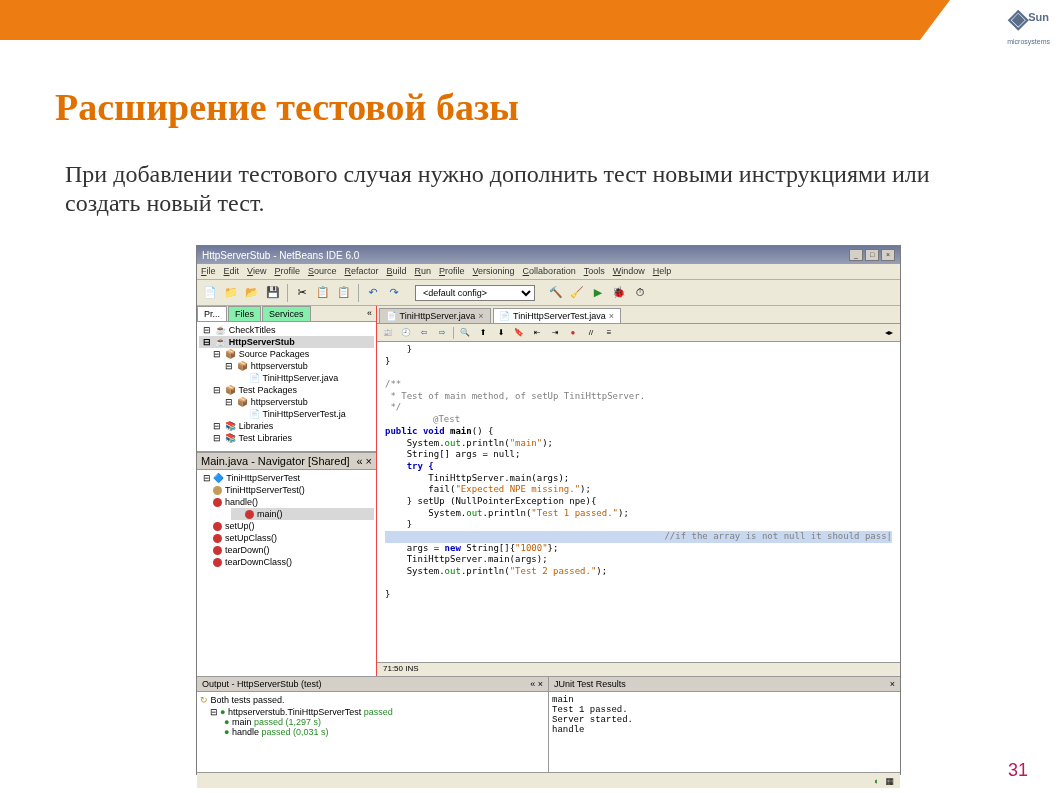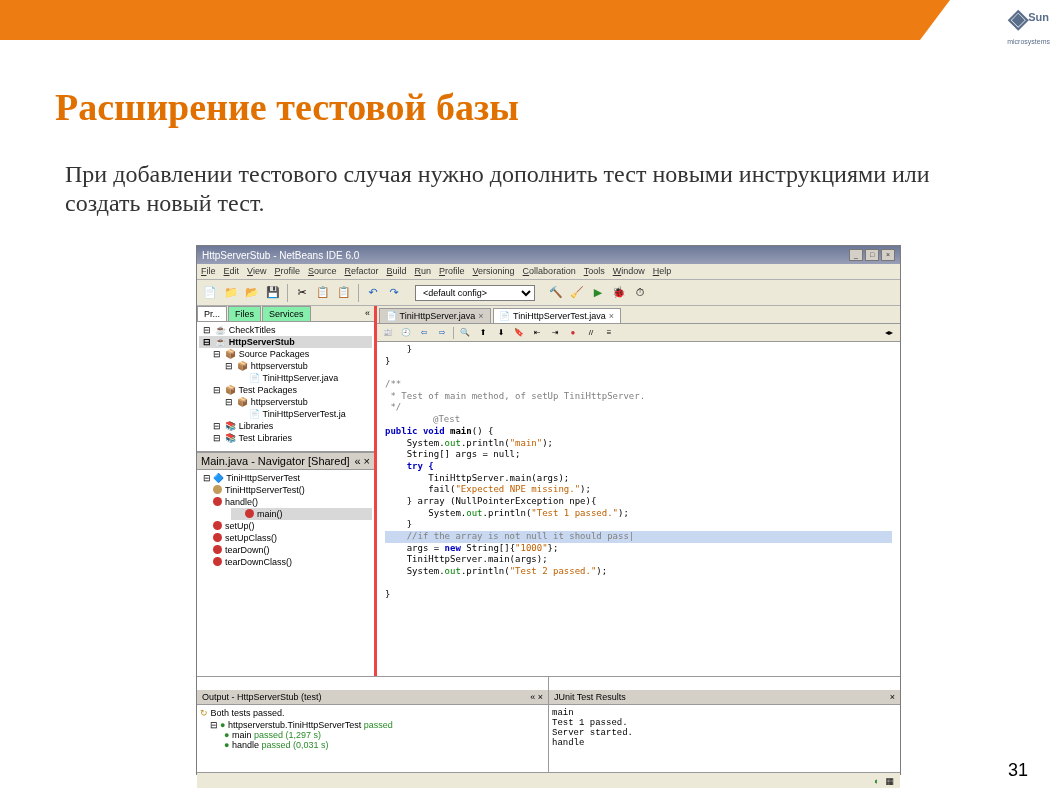--- a/index.html
+++ b/index.html
@@ -18,21 +18,21 @@
   .ide-titlebar { height: 18px; background: linear-gradient(#6c7898,#989fb6); color: #fff; padding: 2px 5px; display: flex; align-items: center; justify-content: space-between; font-size: 10px; }
   .ide-titlebar .winbtns { display:flex; gap:2px; }
   .ide-titlebar .winbtn { width:14px; height:12px; background:#d4d0c8; border:1px solid #777; font-size:7px; text-align:center; line-height:10px; color:#333; }
   .ide-menubar { height: 16px; background: #ece9d8; border-bottom: 1px solid #b0b0b0; padding: 2px 4px; display: flex; gap: 8px; font-size: 9px; color: #333; }
   .ide-menubar span:first-letter { text-decoration: underline; }
   .ide-toolbar { height: 26px; background: #ece9d8; border-bottom: 1px solid #b0b0b0; padding: 2px 4px; display: flex; align-items: center; gap: 3px; }
   .toolbtn { width: 18px; height: 18px; border: 1px solid transparent; display:flex; align-items:center; justify-content:center; font-size:11px; }
   .config-select { border: 1px solid #7d7d7d; background: #fff; padding: 1px 3px; font-size: 9px; width: 120px; height: 16px; }
 
   .ide-main { display: flex; height: 370px; }
-  .ide-left { width: 180px; display: flex; flex-direction: column; border-right: 3px solid #ef4444; }
+  .ide-left { width: 180px; display: flex; flex-direction: column; border-right: 1px solid #ef4444; }
   .panel-tabs { display: flex; background: #ece9d8; border-bottom: 1px solid #999; font-size: 9px; }
   .panel-tab { padding: 2px 6px; border: 1px solid #999; border-bottom: none; background: #86efac; margin-right: 1px; }
   .panel-tab.active { background: #fff; }
   .tree-panel { background: #fff; flex: 1; overflow: auto; font-size: 9px; padding: 2px; }
   .tree-node { padding: 1px 0 1px 4px; white-space: nowrap; display:flex; align-items:center; gap:2px; }
   .tree-node.l1 { margin-left: 10px; }
   .tree-node.l2 { margin-left: 22px; }
   .tree-node.l3 { margin-left: 34px; }
   .tree-node.sel { background: #d8d8d8; font-weight: bold; }
   .ticon { width:10px; height:10px; display:inline-block; }
@@ -45,34 +45,34 @@
   .editor-tab .close { color:#666; }
   .editor-toolbar { height: 18px; background: #ece9d8; border-bottom: 1px solid #999; display:flex; align-items:center; padding:0 4px; gap:4px; }
   .editor-toolbar .etb { width:14px; height:14px; font-size:8px; display:flex; align-items:center; justify-content:center; }
   .editor-pane { flex: 1; overflow: auto; font-family: 'Courier New', monospace; font-size: 9px; padding: 2px 8px; line-height: 1.3; position:relative; }
   .editor-pane .kw { color: #0000c0; font-weight:bold; }
   .editor-pane .com { color: #808080; }
   .editor-pane .str { color: #c06000; }
   .editor-pane .ann { color: #808080; padding-left: 48px; }
   .editor-pane .sys { color: #008000; }
   .editor-pane .method-bold { font-weight:bold; }
-  .highlighted-line { background: #c8d8f0; display:block; }
+  .highlighted-line { background: #c8d8f0; display:block;text-align:right; }
   .editor-status { height: 14px; background: #ece9d8; border-top: 1px solid #999; font-size: 8px; padding: 1px 6px; }
 
   .ide-bottom { display: flex; height: 96px; border-top: 1px solid #999; }
   .bottom-panel { flex: 1; display: flex; flex-direction: column; border-right: 1px solid #999; background:#fff; }
   .bottom-panel:last-child { border-right: none; }
-  .bottom-title { background: #d4d0c8; border-bottom: 1px solid #999; padding: 2px 5px; font-size: 9px; display:flex; justify-content:space-between;margin-top:13px; }
+  .bottom-title { background: #d4d0c8; border-bottom: 1px solid #999; padding: 2px 5px; font-size: 9px; display:flex; justify-content:space-between; }
   .bottom-content { flex: 1; overflow: auto; font-size: 9px; padding: 3px; font-family: Tahoma, sans-serif; }
   .test-passed { color: #2a8a2a; }
   .test-output { font-family: 'Courier New', monospace; }
   .ide-statusbar { height: 16px; background: #ece9d8; border-top: 1px solid #999; display:flex; justify-content:flex-end; align-items:center; padding:0 6px; gap:6px; }
-  .status-num { position: absolute; bottom: 12px; right: 30px; font-size: 18px; color: #000000; }
-
-  .navitem { padding:1px 0 1px 14px; display:flex; align-items:flex-start; gap:3px; }
+  .status-num { position: absolute; bottom: 12px; right: 30px; font-size: 18px; color: #be185d; }
+
+  .navitem { padding:1px 0 1px 14px; display:flex; align-items:flex-end; gap:3px; }
   .navitem.sel { background:#d8d8d8;margin-left:32px; }
   .navicon { width:9px; height:9px; border-radius:50%; display:inline-block; }
   .navicon.red { background:#cc3333; }
   .navicon.tan { background:#c29b5a; }
 </style>
 </head>
 <body>
 
 <div class="top-bar"></div>
 <div class="top-bar-triangle"></div>
@@ -200,29 +200,30 @@
 <span class="com"><span>/**</span>
 <span> * Test of main method, of setUp TiniHttpServer.</span>
 <span> */</span></span>
 <span class="ann">@Test</span>
 <span class="kw">public void</span> <span class="method-bold">main</span><span>() {</span>
 <span>    System.</span><span class="sys">out</span><span>.println(</span><span class="str">"main"</span><span>);</span>
 <span>    String[] args = null;</span>
 <span class="kw">    try {</span>
 <span>        TiniHttpServer.main(args);</span>
 <span>        fail(</span><span class="str">"Expected NPE missing."</span><span>);</span>
-<span>    } array (NullPointerException npe){</span>
+<span>    } setUp (NullPointerException npe){</span>
 <span>        System.</span><span class="sys">out</span><span>.println(</span><span class="str">"Test 1 passed."</span><span>);</span>
 <span>    }</span>
 <span class="highlighted-line com">    //if the array is not null it should pass|</span><span>    args = </span><span class="kw">new</span><span> String[]{</span><span class="str">"1000"</span><span>};</span>
 <span>    TiniHttpServer.main(args);</span>
 <span>    System.</span><span class="sys">out</span><span>.println(</span><span class="str">"Test 2 passed."</span><span>);</span>
 
 <span>}</span></pre>
       </div>
+      <div class="editor-status">71:50   INS</div>
     </div>
   </div>
 
   <div class="ide-bottom">
     <div class="bottom-panel">
       <div class="bottom-title">
           <span>Output - HttpServerStub (test)</span>
           <span>« ×</span>
         </div>
       <div class="bottom-content">

